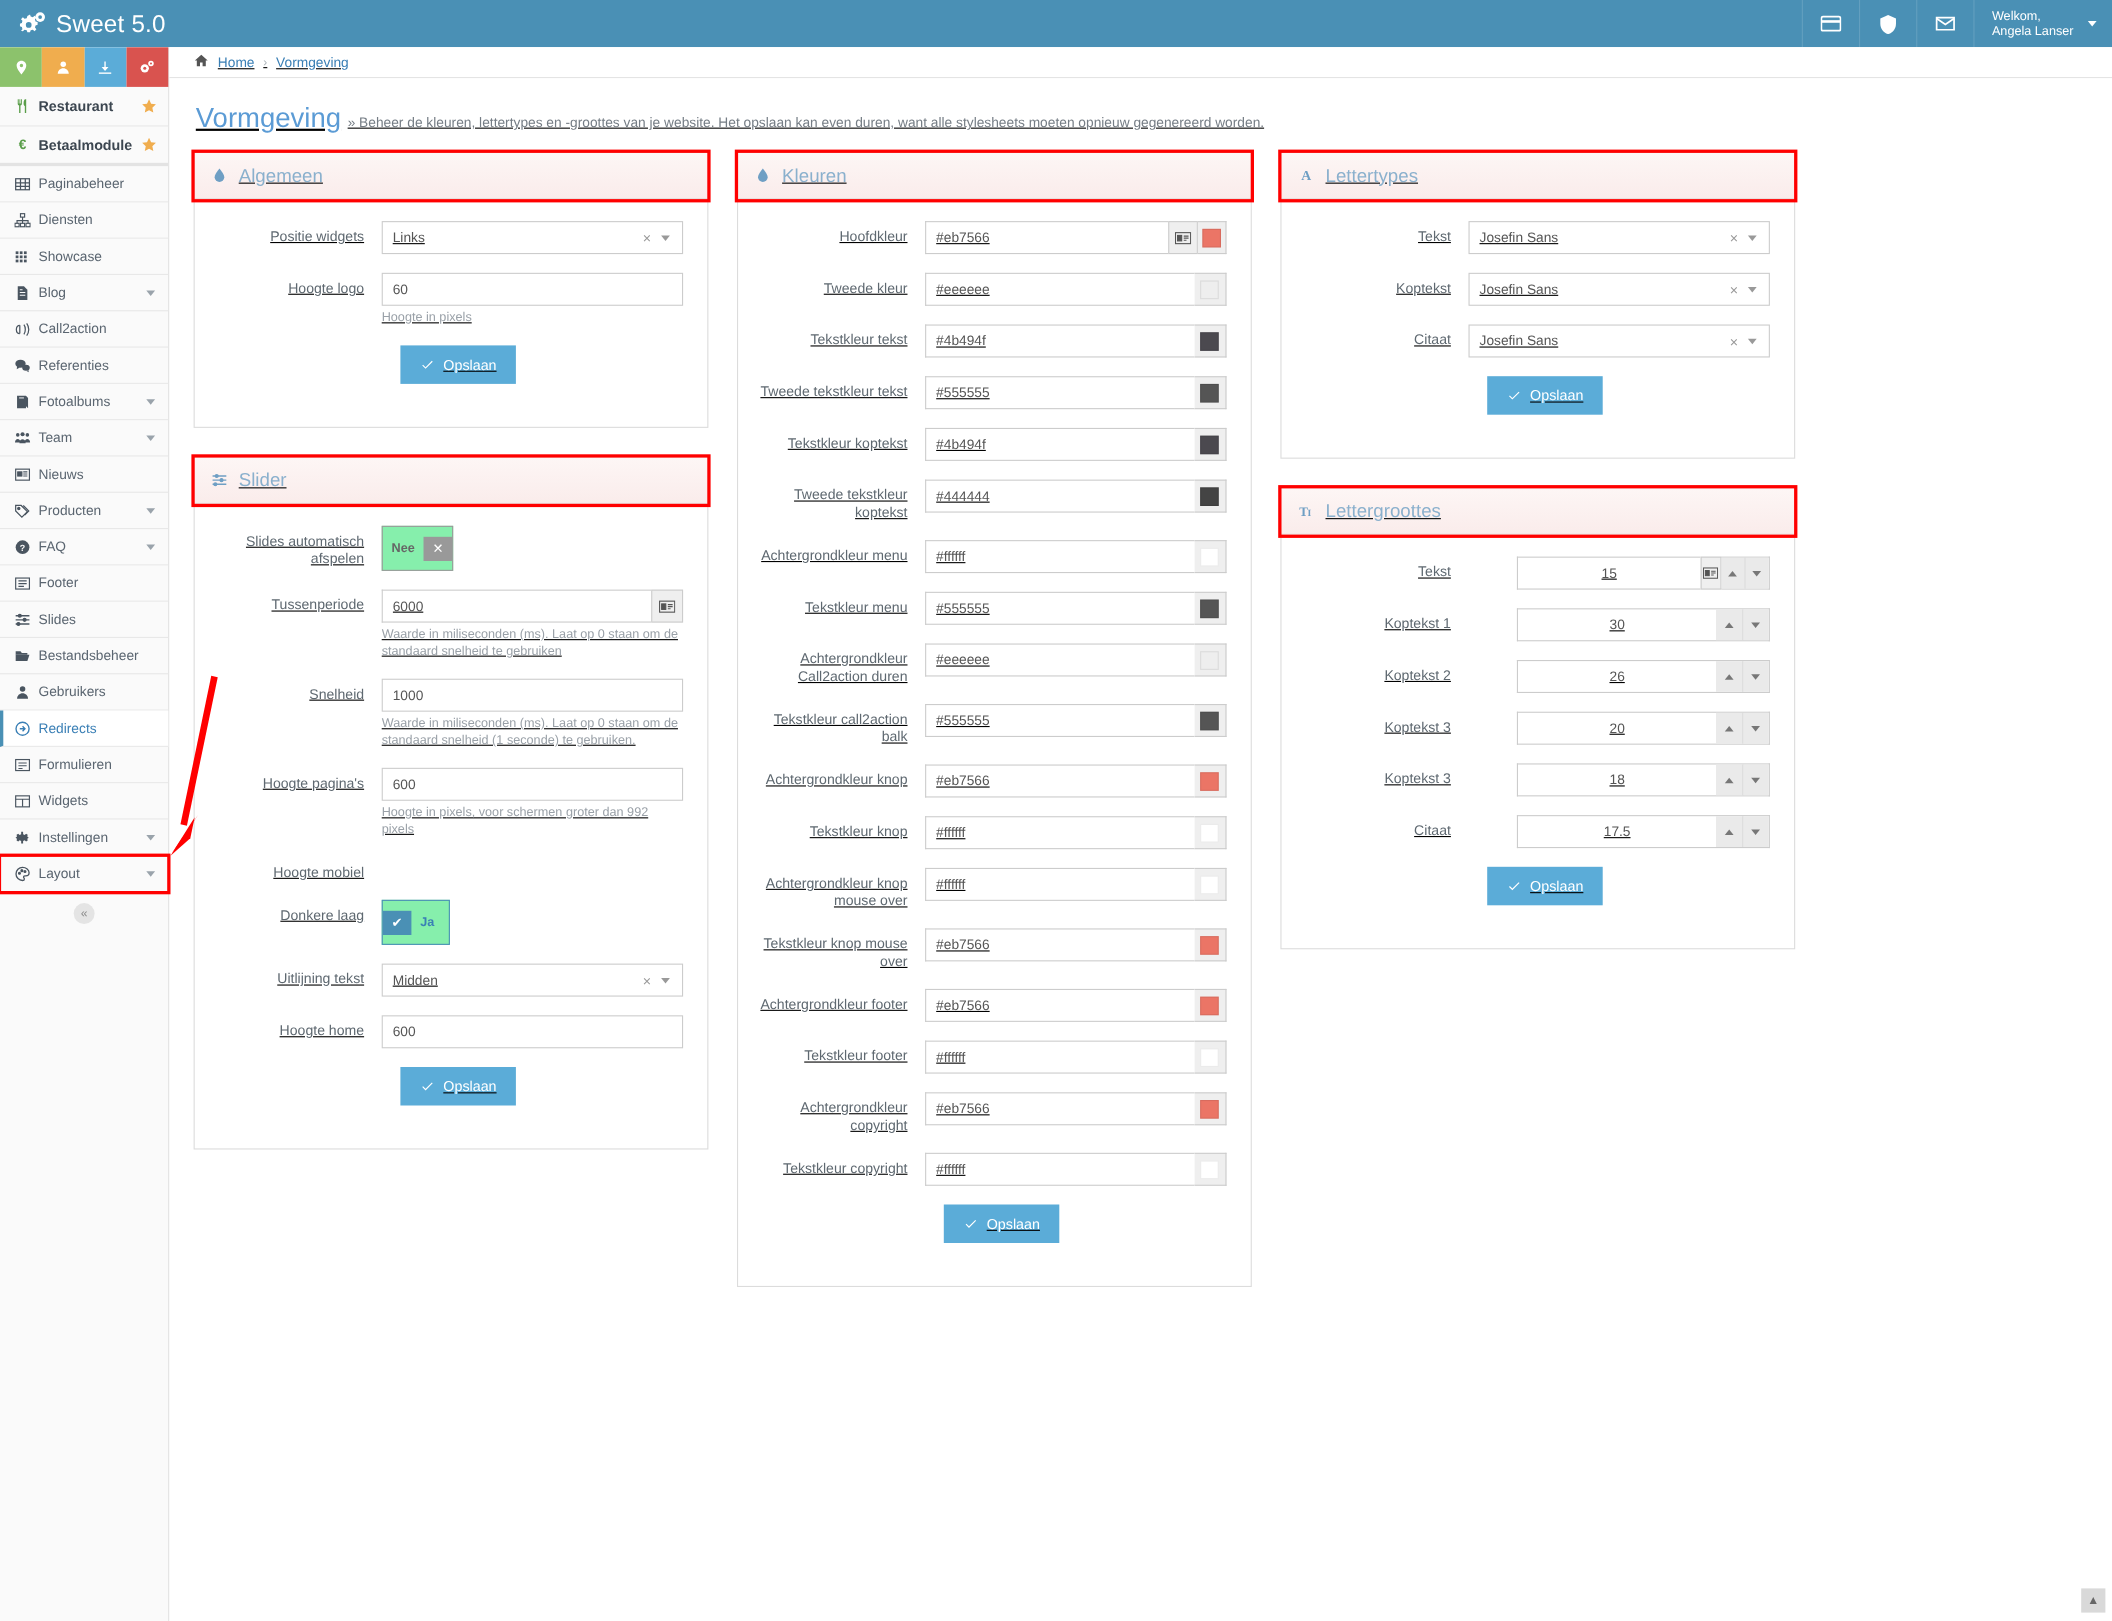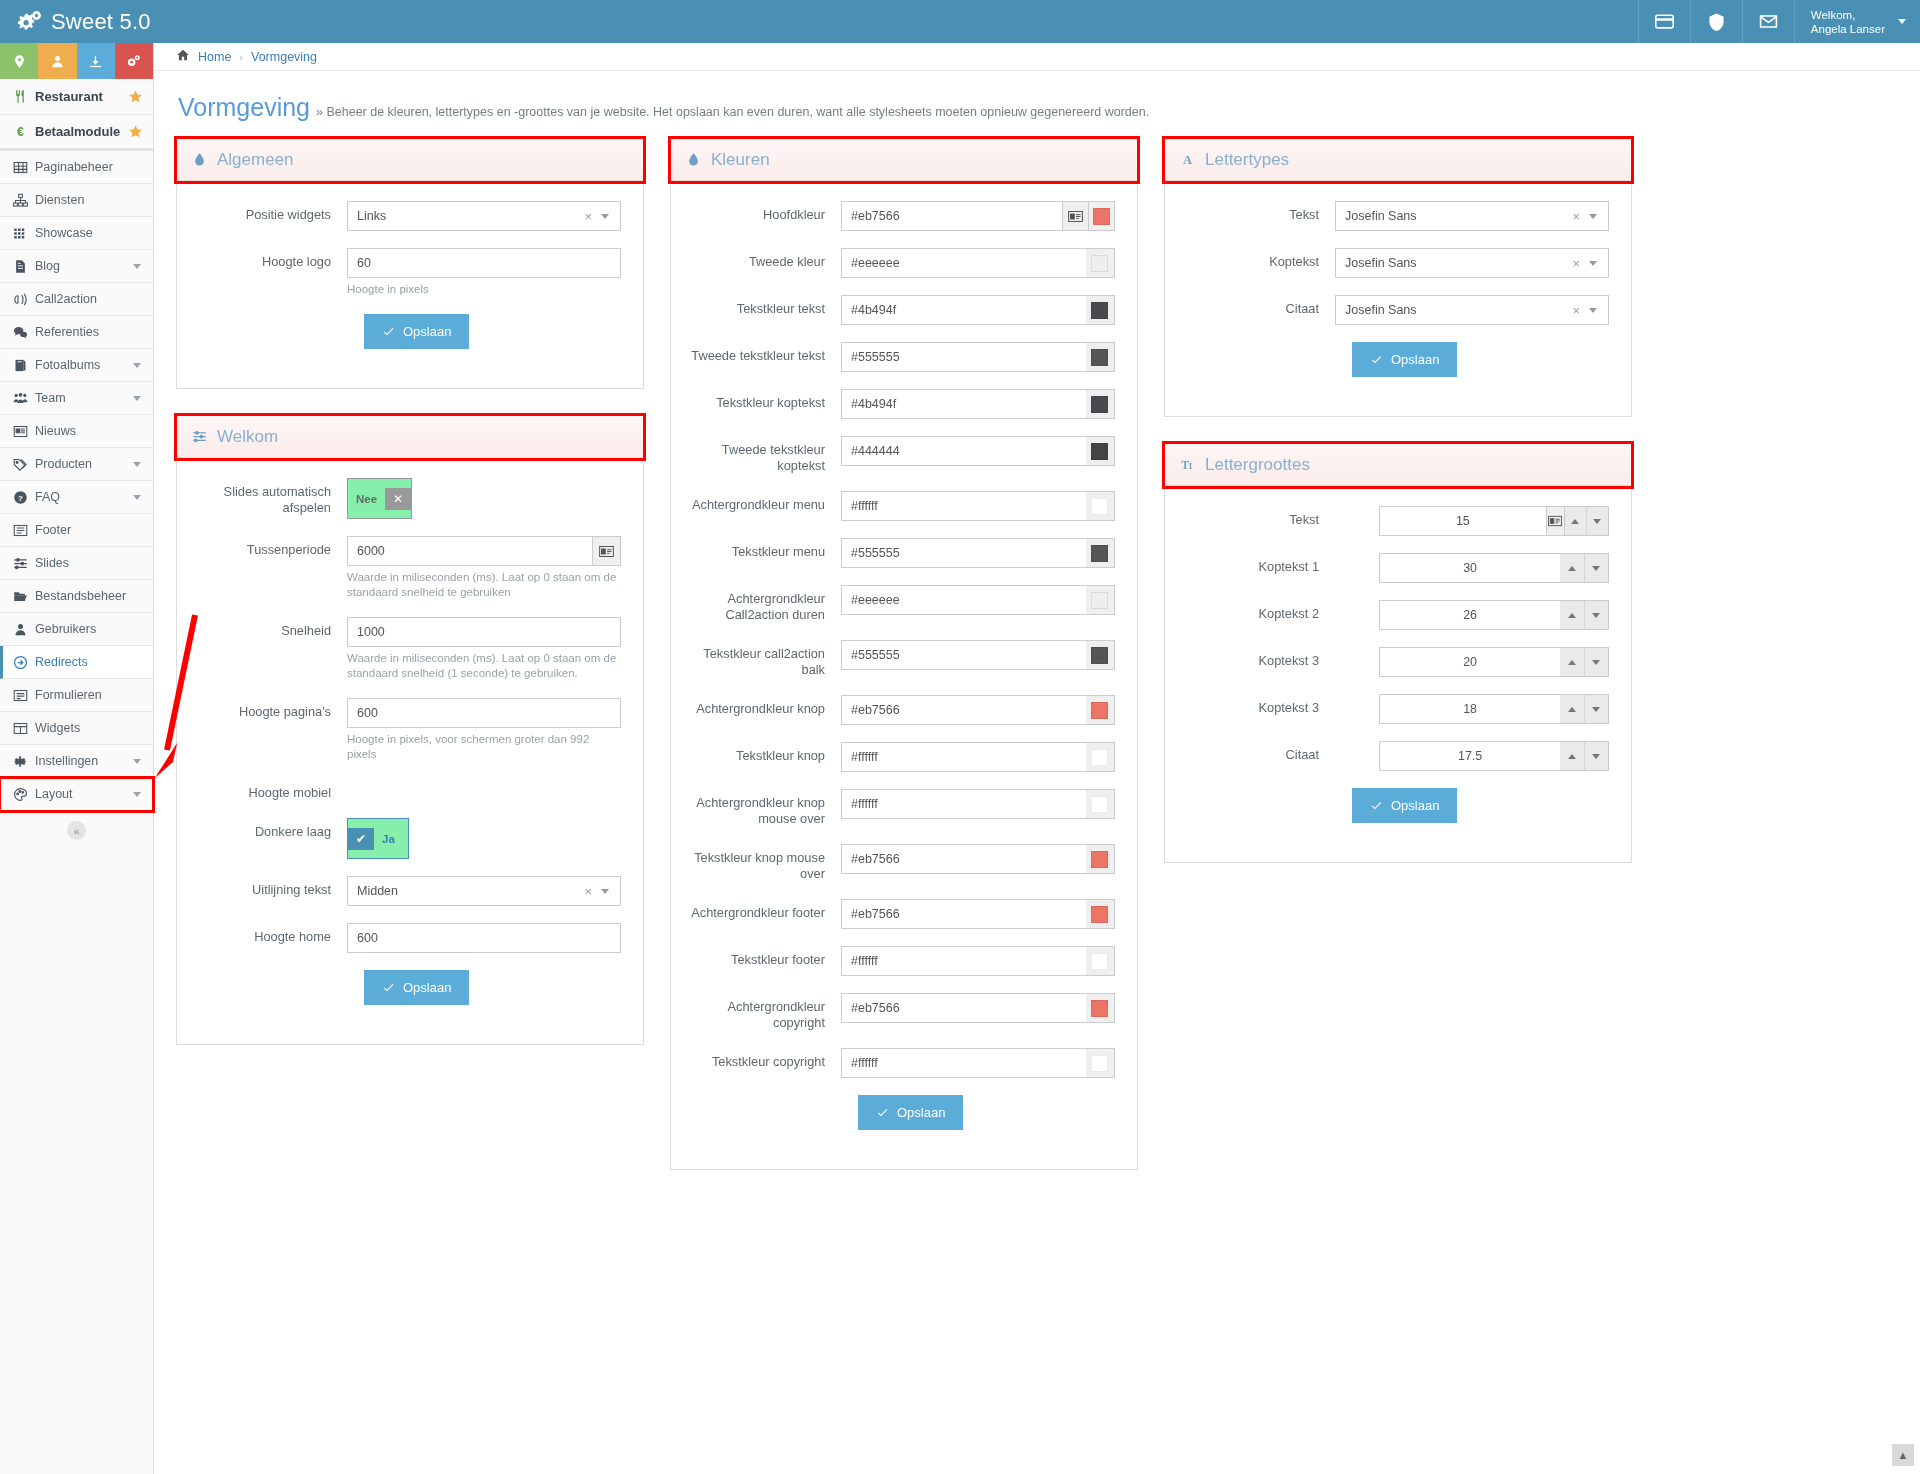--- a/index.html
+++ b/index.html
@@ -81,21 +81,21 @@
   .nav-item.active .nav-ico { color: #3a7fb5; }
   .collapse-btn {
     margin: 10px auto 0; width: 19px; height: 19px; border-radius: 50%;
     background: #e4e4e4; color: #8a8a8a; font-size: 11px;
     display: flex; align-items: center; justify-content: center;
   }
   
   .nav-item.hl { outline: 3px solid #ff0000; outline-offset: -1px; z-index:5; }
 
   
-  .content { position: absolute; top: 43px; left: 154px; width: 1766px; height: 1431px; background:#fff; }
+  .content { position: absolute; top: 43px; left: 154px; width: 1766px; height: 1431px; background:#fff;text-decoration:underline; }
   .breadcrumb {
     height: 28px; display: flex; align-items: center; gap: 8px;
     padding-left: 22px; font-size: 12.5px; color: #3a7fb5;
     border-bottom: 1px solid #e4e4e4; background: #fff;
   }
   .breadcrumb svg { width: 14px; height: 14px; color: #555; }
   .bc-sep { color: #aab2b8; font-size: 11px; }
   .bc-cur { color: #3a7fb5; }
 
   .page-head { padding: 22px 0 16px 24px; display: flex; align-items: baseline; gap: 6px; }
@@ -580,21 +580,21 @@
       <div class="panel hl">
         <div class="panel-head">
           <span class="ph-ico">
             <svg viewBox="0 0 24 24" fill="none" stroke="currentColor" stroke-width="2">
                 <path d="M2 6h20M2 12h20M2 18h20"></path>
                 <circle cx="8" cy="6" r="2" fill="currentColor"></circle>
                 <circle cx="15" cy="12" r="2" fill="currentColor"></circle>
                 <circle cx="6" cy="18" r="2" fill="currentColor"></circle>
               </svg>
           </span>
-          <span>Welkom</span>
+          <span>Slider</span>
         </div>
         <div class="panel-body">
           <div class="frow">
             <div class="flabel">Slides automatisch afspelen</div>
             <div class="fctl">
               <div class="toggle off">
                 <span class="tg-lbl">Nee</span>
                 <span class="tg-box">✕</span>
               </div>
             </div>

